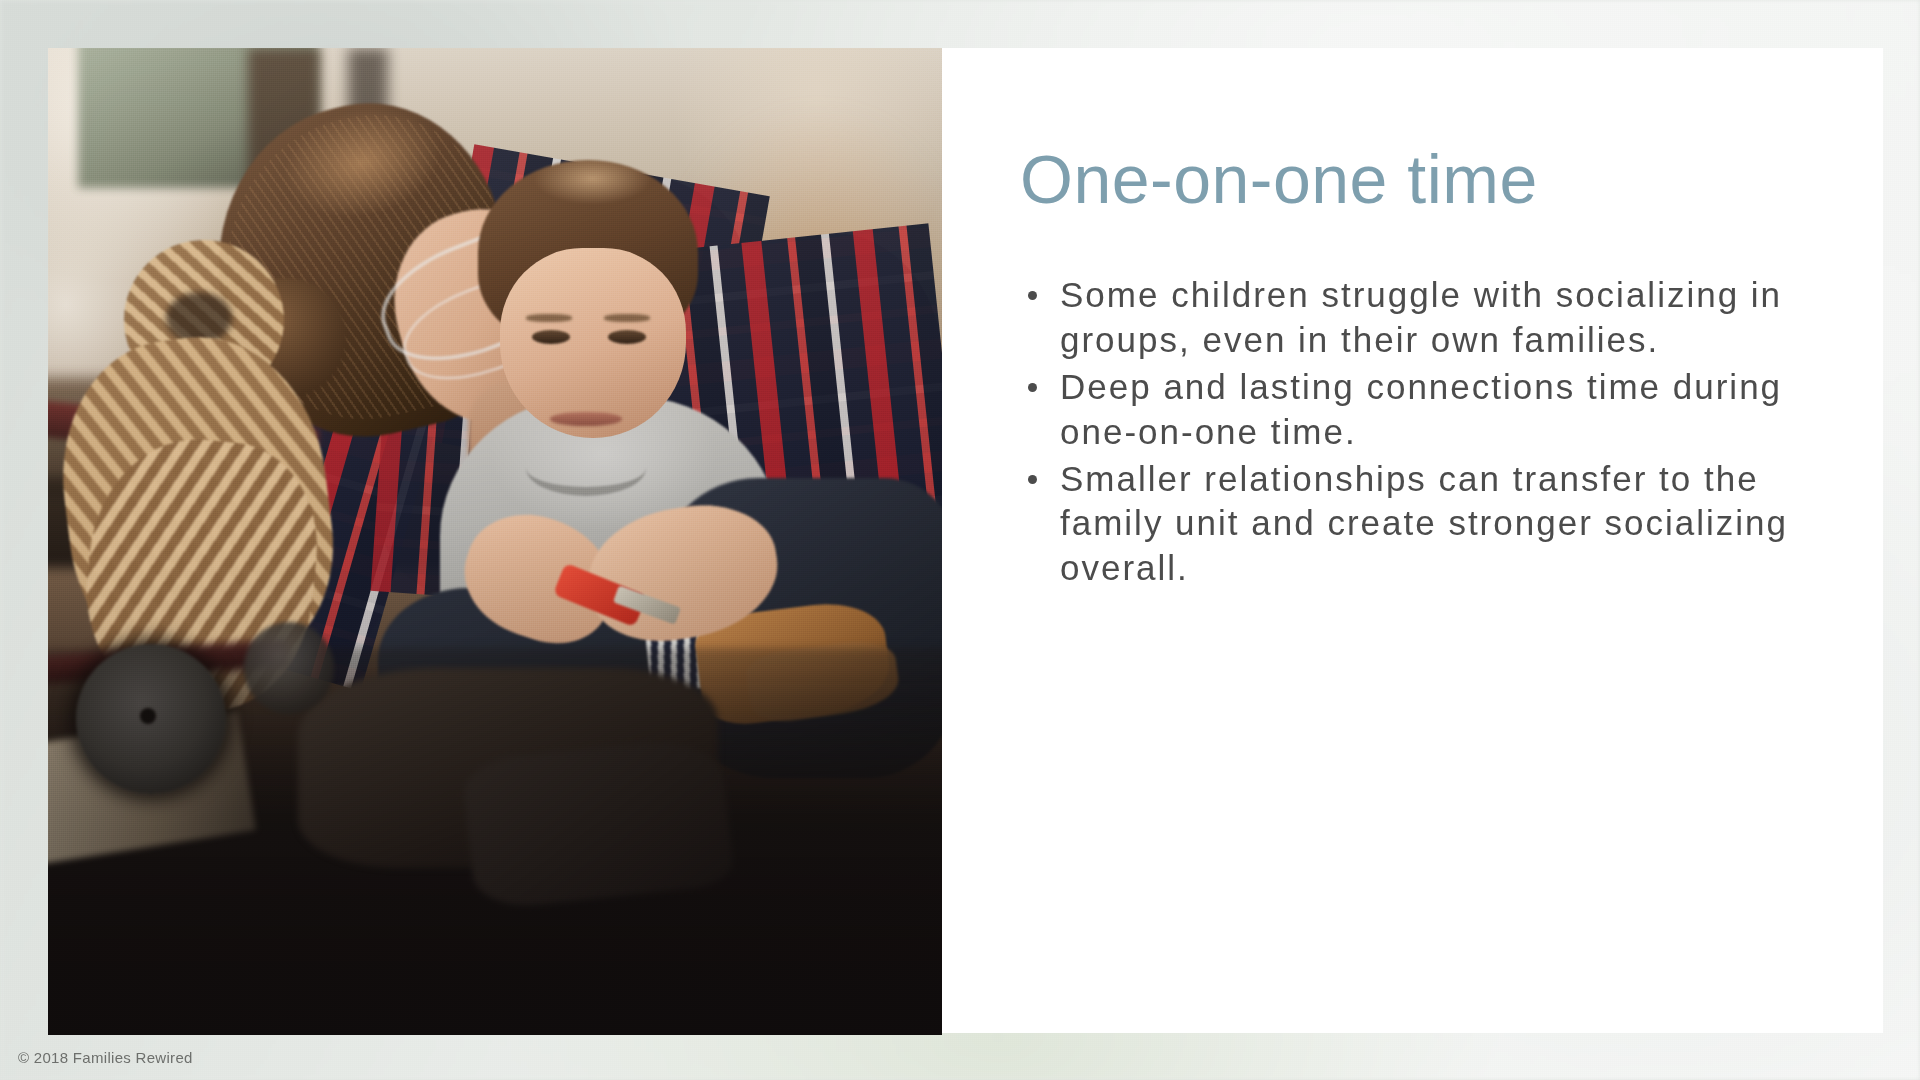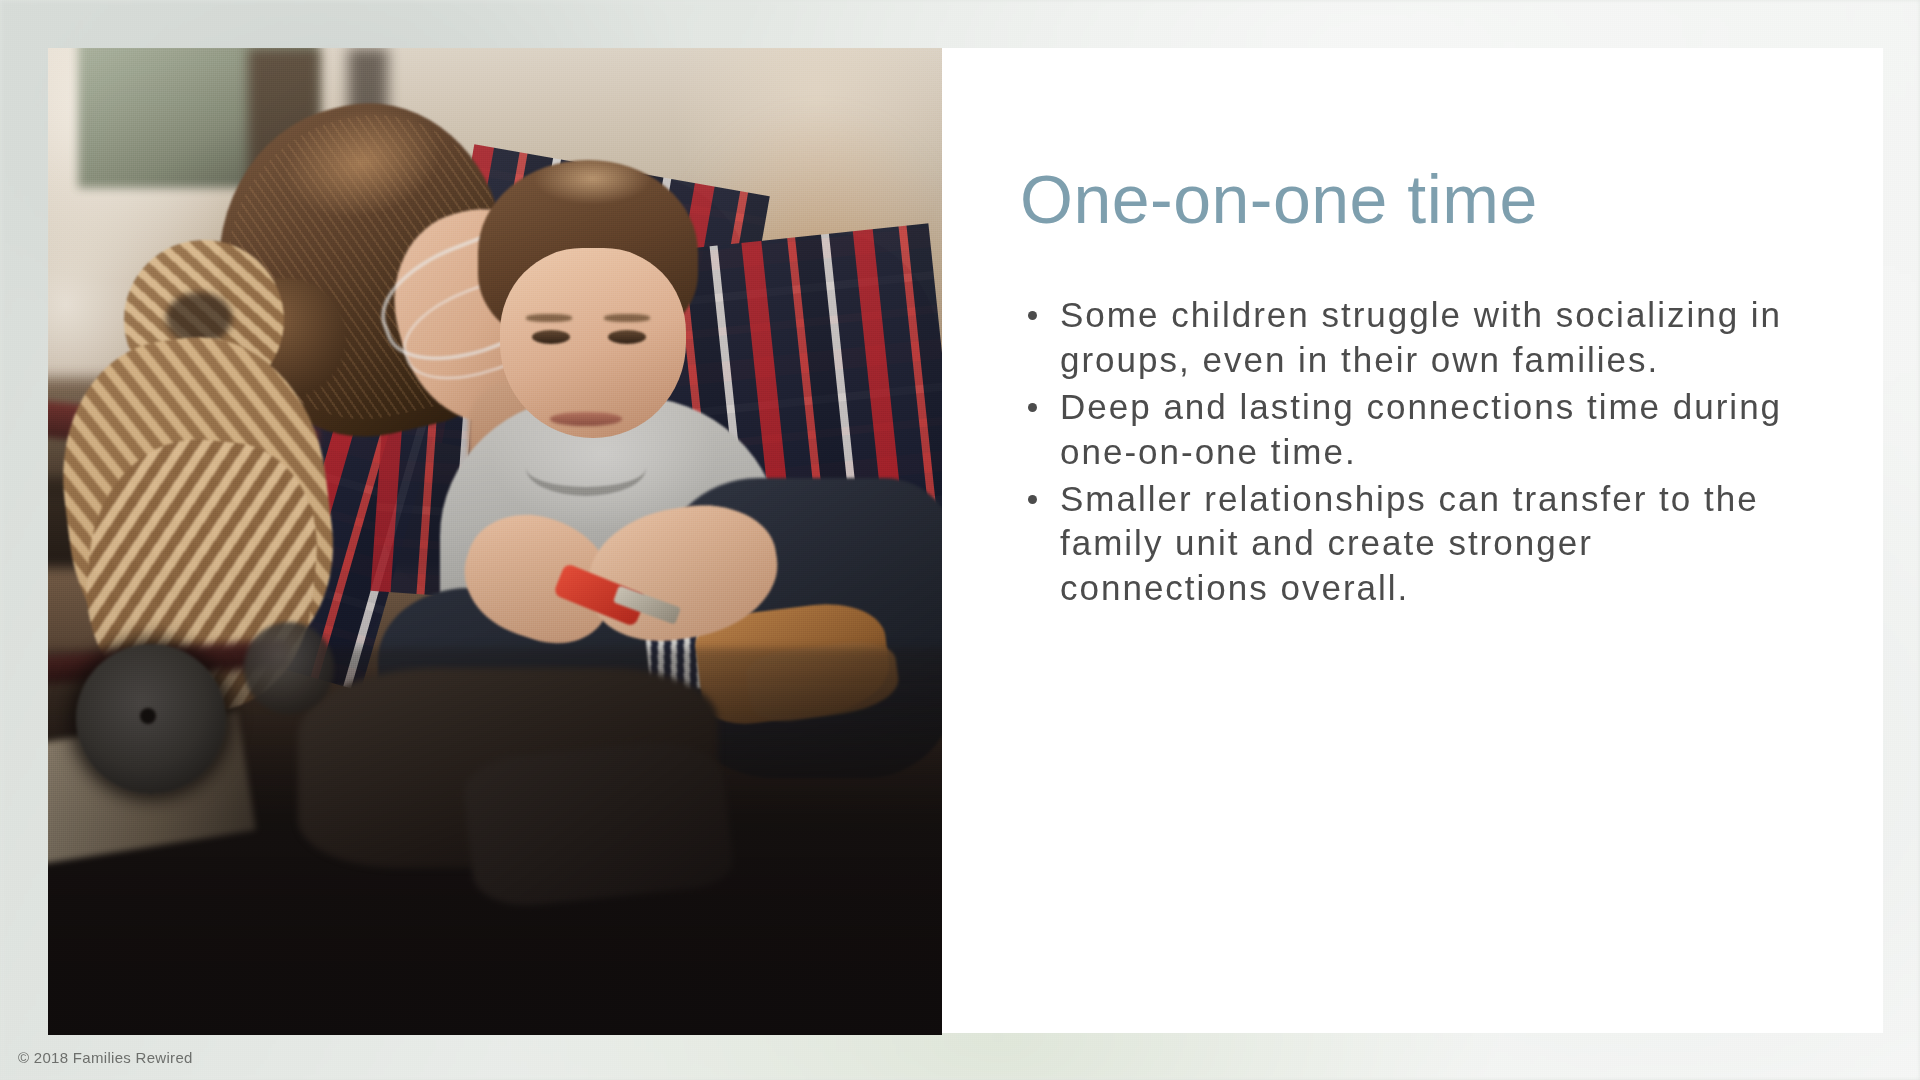--- a/index.html
+++ b/index.html
@@ -38,21 +38,21 @@
   
   .content-card {
     position:absolute;
     left:942px; top:48px;
     width:941px; height:985px;
     background:#ffffff;
   }
 
   .text-block {
     position:absolute;
-    left:78px; top:116px;
+    left:78px; top:96px;
     width:790px;
   }
 
   .slide-title {
     color:#7e9fae;
     font-size:68px;
     font-weight:400;
     letter-spacing:0.5px;
     line-height:1.05;
     white-space:nowrap;
@@ -573,21 +573,21 @@
         <li class="bullet-item">
           <span class="dot"></span>
           <span>Some children struggle with socializing in groups, even in their own families.</span>
         </li>
         <li class="bullet-item">
           <span class="dot"></span>
           <span>Deep and lasting connections time during one-on-one time.</span>
         </li>
         <li class="bullet-item">
           <span class="dot"></span>
-          <span>Smaller relationships can transfer to the family unit and create stronger connections overall.</span>
+          <span>Smaller relationships can transfer to the family unit and create stronger socializing overall.</span>
         </li>
       </ul>
 
     </div>
   </div>
 
   <div class="footer">© 2018 Families Rewired</div>
 
 </div>
 

